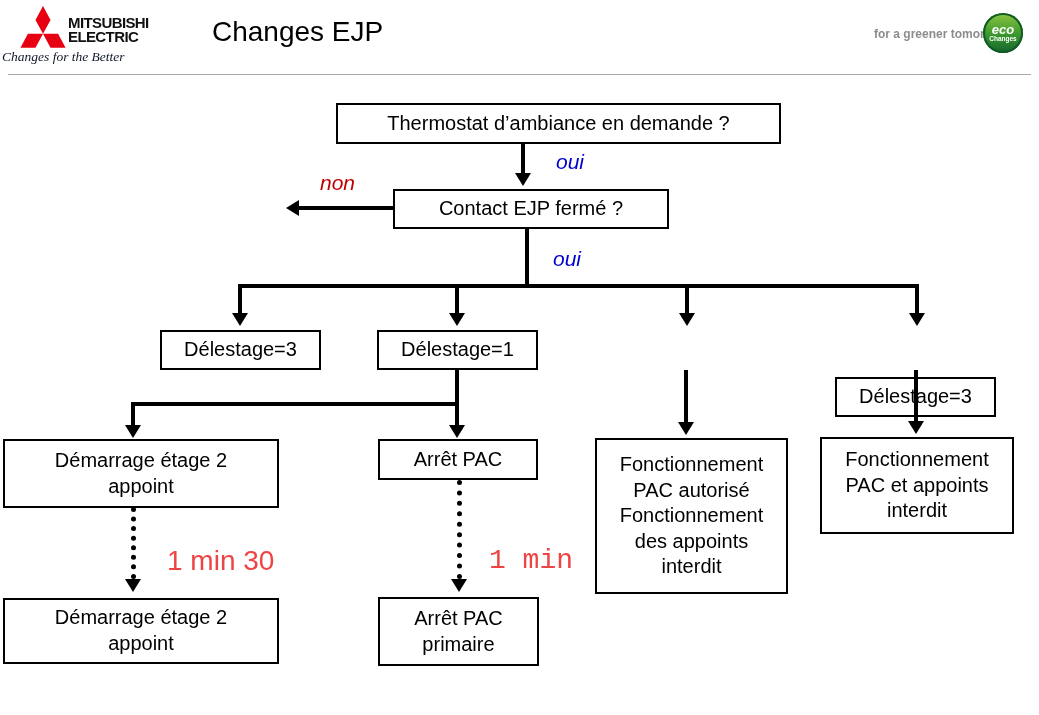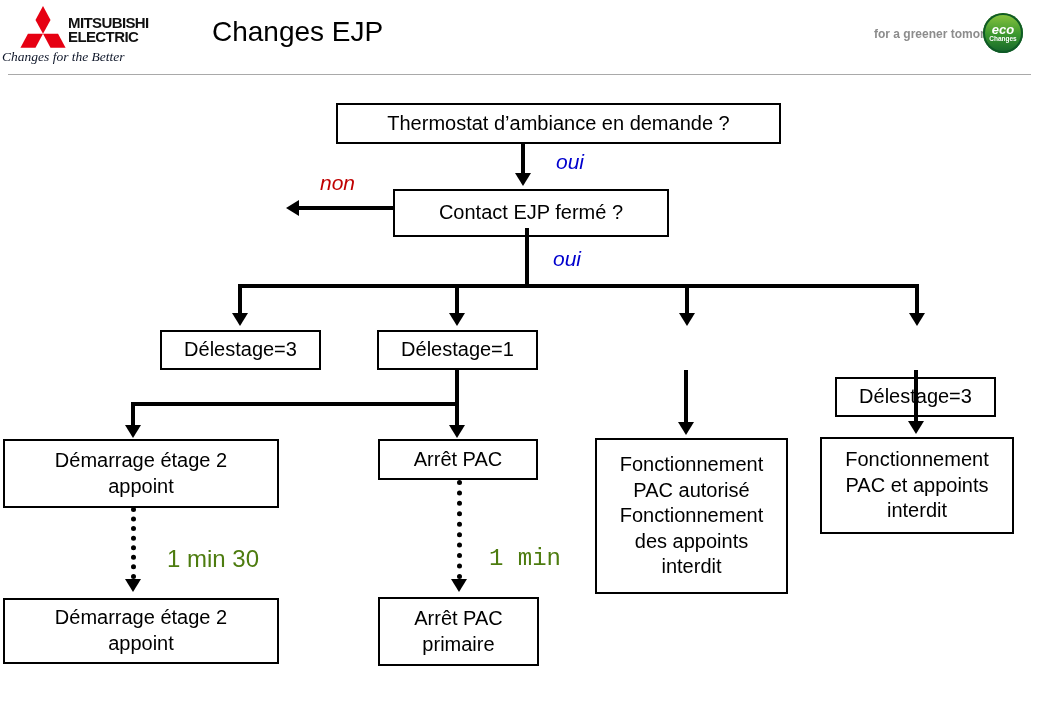--- a/index.html
+++ b/index.html
@@ -22,21 +22,21 @@
                align-items:center; justify-content:center; color:#fff; }
   .eco-badge .l1 { font-size:13px; font-weight:bold; font-style:italic; line-height:11px; }
   .eco-badge .l2 { font-size:6.5px; font-weight:bold; line-height:7px; }
   .header-rule { position:absolute; left:8px; top:74px; width:1023px; height:1px; background:#a9a9a9; }
 
   
   .node { position:absolute; background:#fff; border:2px solid #000; box-sizing:border-box;
           display:flex; align-items:center; justify-content:center; text-align:center;
           font-size:20px; line-height:1.28; white-space:pre-line; }
   #n-thermostat { left:300px; top:103px; width:445px; height:41px;margin-left:36px; }
-  #n-contact    { left:393px; top:189px; width:276px; height:48px; }
+  #n-contact    { left:393px; top:189px; width:276px; height:40px; }
   #n-pas        { left:10px;  top:189px; width:276px; height:40px; }
   #n-d0 { left:160px; top:330px; width:161px; height:40px; }
   #n-d1 { left:377px; top:330px; width:161px; height:40px; }
   #n-d2 { left:602px; top:330px; width:161px; height:40px; }
   #n-d3 { left:835px; top:330px; width:161px; height:40px;margin-top:47px; }
   #n-dem1      { left:3px;   top:439px; width:276px; height:69px; }
   #n-arretpac  { left:378px; top:439px; width:160px; height:41px; }
   #n-fonc2     { left:595px; top:438px; width:193px; height:156px; }
   #n-fonc3     { left:820px; top:437px; width:194px; height:97px; }
   #n-dem2      { left:3px;   top:598px; width:276px; height:66px; }
@@ -69,21 +69,21 @@
   #l-arretpac { left:455px; top:404px; height:21px; }  #ah-arretpac { left:449px; top:425px; }
   #l-d2-fonc2 { left:684px; top:370px; height:52px; }  #ah-fonc2 { left:678px; top:422px; }
   #l-d3-fonc3 { left:914px; top:370px; height:51px; }  #ah-fonc3 { left:908px; top:421px; }
   #l-dot1 { left:131px; top:507px; height:72px; }  #ah-dot1 { left:125px; top:579px; }
   #l-dot2 { left:457px; top:480px; height:99px; }  #ah-dot2 { left:451px; top:579px; }
 
   
   .edge-label { position:absolute; font-size:21px; font-style:italic; }
   .lbl-yes { color:var(--yes-color,#0000cd); }
   .lbl-no  { color:var(--no-color,#c00000); }
-  .delay-label { position:absolute; font-size:24px; font-style:normal; color:#4d7c0f; }
+  .delay-label { position:absolute; font-size:28px; font-style:normal; color:#ef4444; }
   #lbl-oui-top { left:556px; top:150px; }
   #lbl-non     { left:320px; top:171px; }
   #lbl-oui-mid { left:553px; top:247px; }
   #lbl-1min30  { left:167px; top:545px; }
   #lbl-1min    { left:489px; top:545px;font-family:Liberation Mono, monospace; }
 </style>
 </head>
 <body>
 
 <div id="slide">

